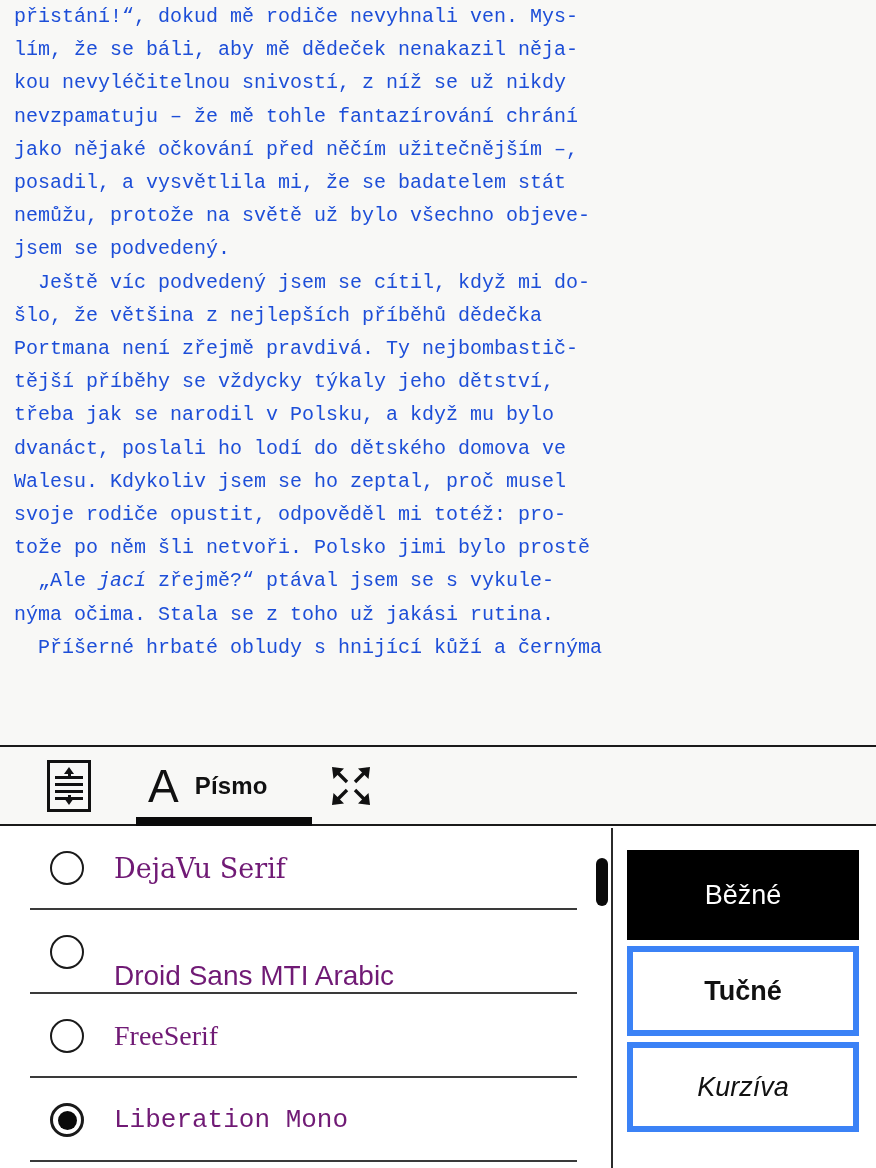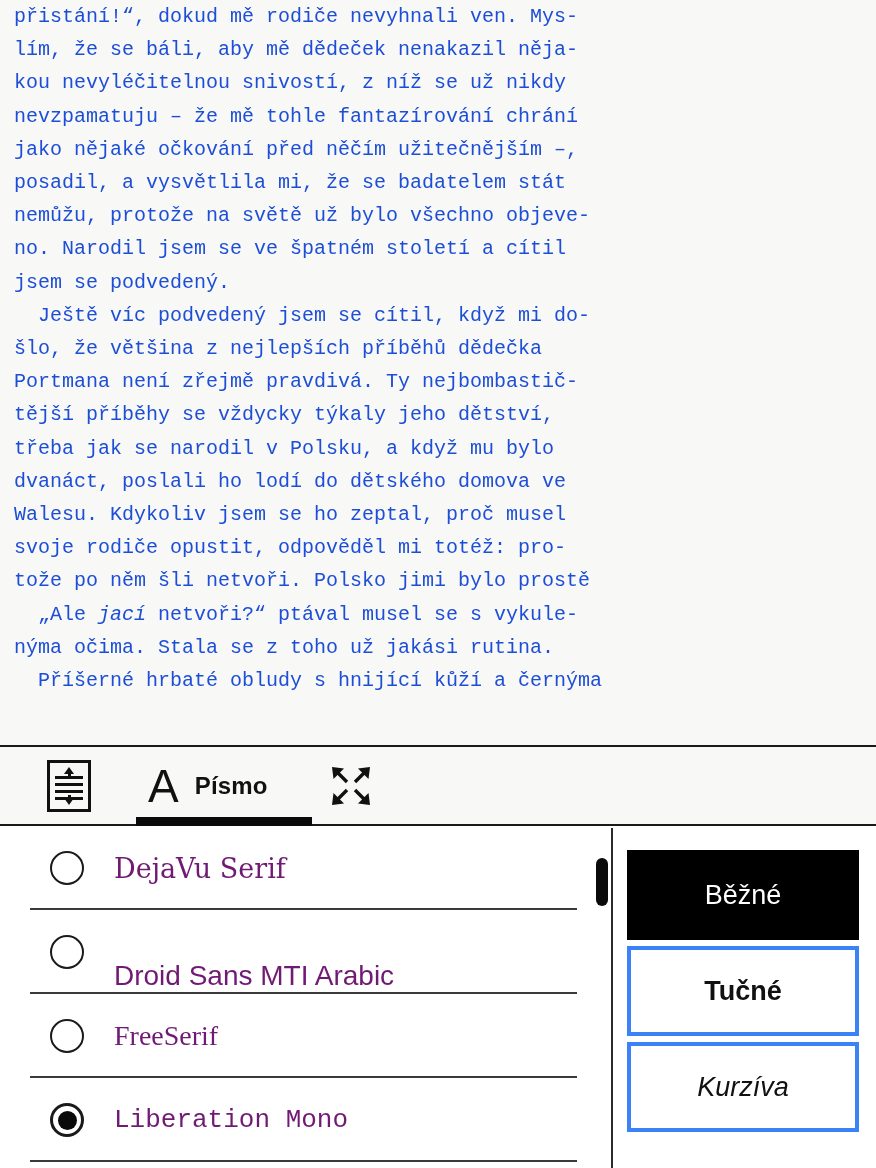--- a/index.html
+++ b/index.html
@@ -253,21 +253,21 @@
     width: 232px;
   }
   .style-btn {
     width: 232px;
     height: 90px;
     box-sizing: border-box;
     display: flex;
     align-items: center;
     justify-content: center;
     margin-bottom: 6px;
-    border: 4px solid #3b82f6;
+    border: 6px solid #3b82f6;
     background: #ffffff;
     color: #111111;
     font-size: 27px;
     cursor: pointer;
     user-select: none;
   }
   .style-btn.active {
     background: #000000;
     color: #ffffff;
     border-color: #000000;
@@ -280,32 +280,31 @@
 
 <div id="reader">
   <div id="reader-text">
     <p>přistání!“, dokud mě rodiče nevyhnali ven. Mys-</p>
     <p>lím, že se báli, aby mě dědeček nenakazil něja-</p>
     <p>kou nevyléčitelnou snivostí, z níž se už nikdy</p>
     <p>nevzpamatuju – že mě tohle fantazírování chrání</p>
     <p>jako nějaké očkování před něčím užitečnějším –,</p>
     <p>posadil, a vysvětlila mi, že se badatelem stát</p>
     <p>nemůžu, protože na světě už bylo všechno objeve-</p>
-    <p>no. Narodil jsem se ve špatném století a cítil</p>
     <p>jsem se podvedený.</p>
     <p>  Ještě víc podvedený jsem se cítil, když mi do-</p>
     <p>šlo, že většina z nejlepších příběhů dědečka</p>
     <p>Portmana není zřejmě pravdivá. Ty nejbombastič-</p>
     <p>tější příběhy se vždycky týkaly jeho dětství,</p>
     <p>třeba jak se narodil v Polsku, a když mu bylo</p>
     <p>dvanáct, poslali ho lodí do dětského domova ve</p>
     <p>Walesu. Kdykoliv jsem se ho zeptal, proč musel</p>
     <p>svoje rodiče opustit, odpověděl mi totéž: pro-</p>
     <p>tože po něm šli netvoři. Polsko jimi bylo prostě</p>
-    <p><span>  „Ale </span><span class="ital">jací</span><span> netvoři?“ ptával musel se s vykule-</span></p>
+    <p><span>  „Ale </span><span class="ital">jací</span><span> zřejmě?“ ptával jsem se s vykule-</span></p>
     <p>nýma očima. Stala se z toho už jakási rutina.</p>
     <p>  Příšerné hrbaté obludy s hnijící kůží a černýma</p>
   </div>
 </div>
 
 <div id="toolbar">
 
   <div class="tb-btn" id="tb-linespacing">
     <span class="icon-ls">
       <span class="arw up"></span>

